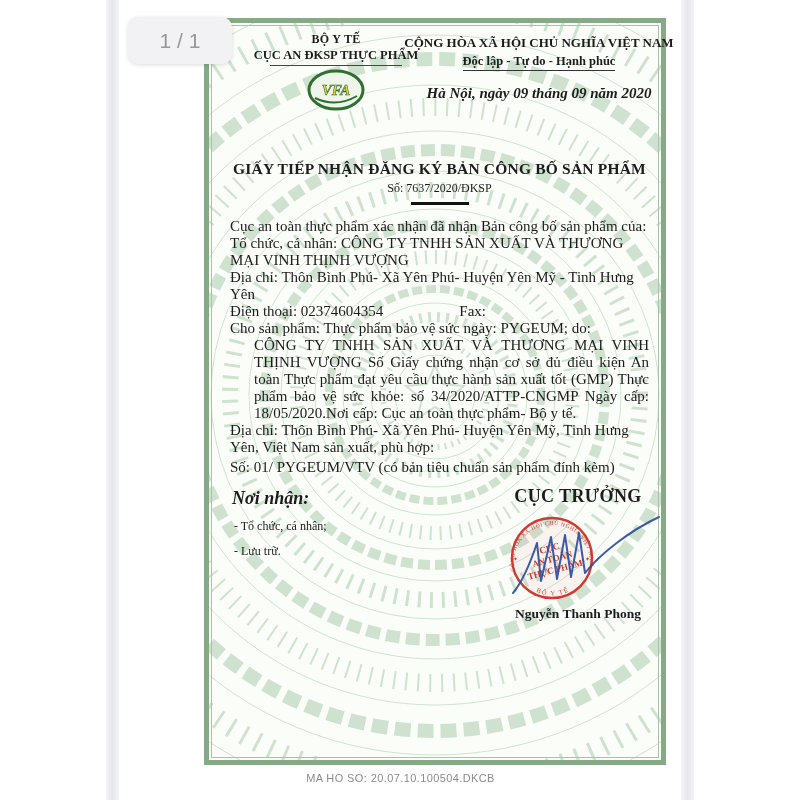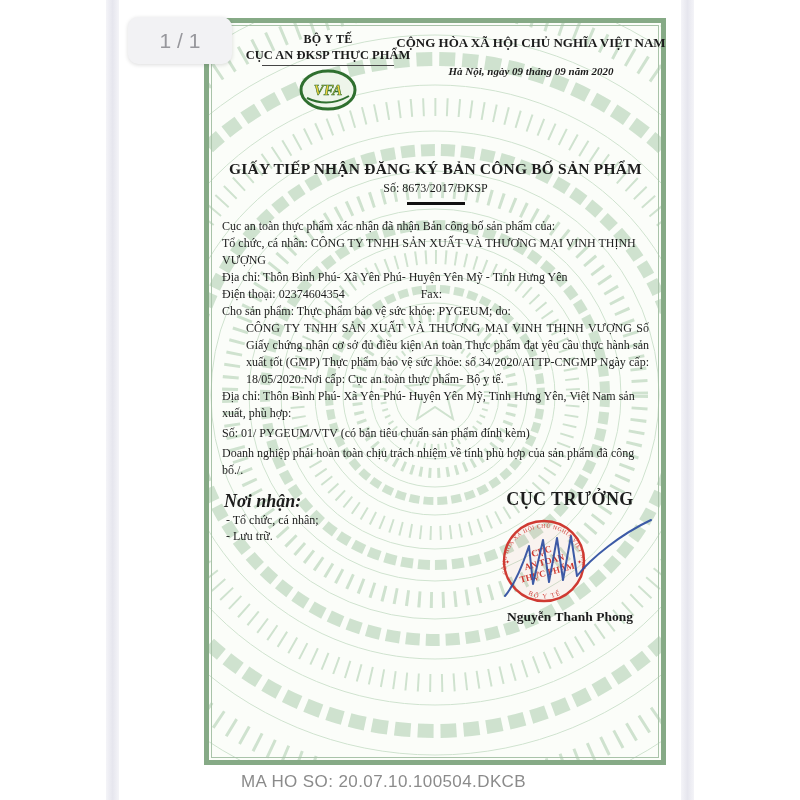--- a/index.html
+++ b/index.html
@@ -15,56 +15,56 @@
     background:#f2f2f4; border-radius:10px; box-shadow:0 1px 4px rgba(0,0,0,.14);
     display:flex; align-items:center; justify-content:center;
     font-family:"Liberation Sans","DejaVu Sans",sans-serif; font-size:21px; color:#97979c; z-index:40; }
 
   .certificate { position:absolute; left:204px; top:18px; width:462px; height:747px;
     border:5px solid #86aa86; background:#fbfdf9; }
   .inner-frame { position:absolute; inset:2px; border:1px solid #a9c3a9; pointer-events:none; z-index:2; }
   .pattern { position:absolute; inset:0; overflow:hidden; z-index:1; }
   .pattern svg { display:block; }
 
-  .content { position:absolute; inset:0; z-index:5; padding:9px 12px 0 13px;font-family:Liberation Serif, serif; }
+  .content { position:absolute; inset:0; z-index:5; padding:9px 12px 0 21px;font-family:Liberation Serif, serif; }
 
   .hdr { position:relative; height:88px; }
   .hdr-left { position:absolute; left:0; top:0; width:212px; text-align:center; }
   .hdr-left .l1 { font-size:12px; font-weight:bold; letter-spacing:.3px; }
   .hdr-left .l2 { font-size:12.5px; font-weight:bold; margin-top:1px; }
   .hdr-left .rule { width:132px; border-bottom:1px solid #444; margin:2px auto 2px; }
   .vfa { margin:0 auto; width:62px; height:44px; }
   .hdr-right { position:absolute; left:168px; top:3px; width:282px; text-align:center; }
   .hdr-right .l1 { font-size:13px; font-weight:bold; }
   .hdr-right .l2 { font-size:12.5px; font-weight:bold; display:inline-block;
     border-bottom:1px solid #333; padding-bottom:1px; margin-top:2px; }
-  .hdr-right .dateline { font-size:11px; font-weight:bold; font-style:italic; margin-top:14px; }
+  .hdr-right .dateline { font-size:15px; font-weight:bold; font-style:italic; margin-top:14px; }
 
   .title-block { text-align:center; margin-top:7px; }
   .title-main { font-size:15.5px; font-weight:bold; letter-spacing:.2px;margin-top:40px; }
   .title-no { font-size:12px; margin-top:3px; }
   .title-rule { width:58px; border-bottom:3px solid #111; margin:6px auto 0; }
 
-  .doc-body { margin-top:13px; font-size:12px; line-height:17px; }
+  .doc-body { margin-top:13px; font-size:15px; line-height:17px; }
   .doc-body .row { display:flex; }
   .doc-body .fax { margin-left:76px; }
   .just { text-align:justify;margin-left:24px; }
   .gap { margin-top:3px; }
 
   .footer { position:relative; margin-top:8px; height:150px; }
   .recipients { position:absolute; left:2px; top:4px; font-size:12px; }
   .recipients .label { font-size:18px; font-weight:bold; font-style:italic; }
-  .recipients .item { margin-left:2px; margin-top:1px; }
+  .recipients .item { margin-left:2px; margin-top:10px; }
   .sign-block { position:absolute; left:248px; top:2px; width:200px; text-align:center; }
   .sign-title { font-size:18px; font-weight:bold; letter-spacing:.4px; }
   .stamp-wrap { position:relative; width:184px; height:96px; margin:2px auto 0; }
   .sign-name { font-size:13.5px; font-weight:bold; margin-top:1px; }
 
-  .file-code { position:absolute; left:90px; width:587px; top:772px; text-align:center;
-    font-family:"Liberation Sans","DejaVu Sans",sans-serif; font-size:17px; color:#8b8b8b; letter-spacing:.4px; }
+  .file-code { position:absolute; left:107px; width:587px; top:772px; text-align:center;
+    font-family:"Liberation Sans","DejaVu Sans",sans-serif; font-size:11px; color:#8b8b8b; letter-spacing:.4px; }
 </style>
 </head>
 <body>
 
 <div class="stage">
 
   <div class="edge-strip edge-left"></div>
   <div class="edge-strip edge-right"></div>
 
   <div class="page-badge">
@@ -112,43 +112,43 @@
           <div class="l2">CỤC AN ĐKSP THỰC PHẨM</div>
           <div class="rule"></div>
           <svg class="vfa" viewBox="0 0 62 44">
             <ellipse cx="31" cy="22" rx="27" ry="19" fill="#eef5ea" stroke="#2f6f2f" stroke-width="3"></ellipse>
             <path d="M10 30 Q31 40 52 28" fill="none" stroke="#2f6f2f" stroke-width="2"></path>
             <text x="31" y="27" text-anchor="middle" font-size="15" font-style="italic" font-weight="bold" fill="#f0d23c" stroke="#2f6f2f" stroke-width="0.6">VFA</text>
           </svg>
         </div>
         <div class="hdr-right">
           <div class="l1">CỘNG HÒA XÃ HỘI CHỦ NGHĨA VIỆT NAM</div>
+          <div><span class="l2">Độc lập - Tự do - Hạnh phúc</span></div>
           <div class="dateline">Hà Nội, ngày 09 tháng 09 năm 2020</div>
         </div>
       </div>
 
       <div class="title-block">
         <div class="title-main">GIẤY TIẾP NHẬN ĐĂNG KÝ BẢN CÔNG BỐ SẢN PHẨM</div>
-        <div class="title-no">Số: 8673/2017/ĐKSP</div>
+        <div class="title-no">Số: 7637/2020/ĐKSP</div>
         <div class="title-rule"></div>
       </div>
 
       <div class="doc-body">
         <div>Cục an toàn thực phẩm xác nhận đã nhận Bản công bố sản phẩm của:</div>
         <div>Tổ chức, cá nhân: CÔNG TY TNHH SẢN XUẤT VÀ THƯƠNG MẠI VINH THỊNH VƯỢNG</div>
         <div>Địa chỉ: Thôn Bình Phú- Xã Yên Phú- Huyện Yên Mỹ - Tinh Hưng Yên</div>
         <div class="row">
           <span>Điện thoại: 02374604354</span>
           <span class="fax">Fax:</span>
         </div>
-        <div>Cho sản phẩm: Thực phẩm bảo vệ sức khỏe: PYGEUM; do:</div>
+        <div>Cho sản phẩm: Thực phẩm bảo vệ sức ngày: PYGEUM; do:</div>
         <div class="just">CÔNG TY TNHH SẢN XUẤT VÀ THƯƠNG MẠI VINH THỊNH VƯỢNG Số Giấy chứng nhận cơ sở đủ điều kiện An toàn Thực phẩm đạt yêu cầu thực hành sản xuất tốt (GMP) Thực phẩm bảo vệ sức khỏe: số 34/2020/ATTP-CNGMP Ngày cấp: 18/05/2020.Nơi cấp: Cục an toàn thực phẩm- Bộ y tế.</div>
         <div>Địa chỉ: Thôn Bình Phú- Xã Yên Phú- Huyện Yên Mỹ, Tinh Hưng Yên, Việt Nam sản xuất, phù hợp:</div>
         <div class="gap">Số: 01/ PYGEUM/VTV (có bản tiêu chuẩn sản phẩm đính kèm)</div>
-        <div class="gap">Doanh nghiệp phải hoàn toàn chịu trách nhiệm về tính phù hợp của sản phẩm đã công bố./.</div>
       </div>
 
       <div class="footer">
         <div class="recipients">
           <div class="label">Nơi nhận:</div>
           <div class="item">- Tổ chức, cá nhân;</div>
           <div class="item">- Lưu trữ.</div>
         </div>
 
         <div class="sign-block">

